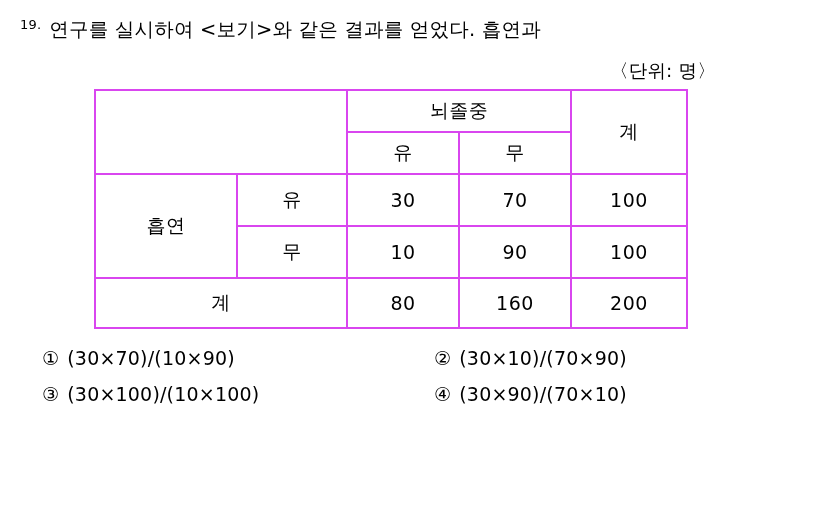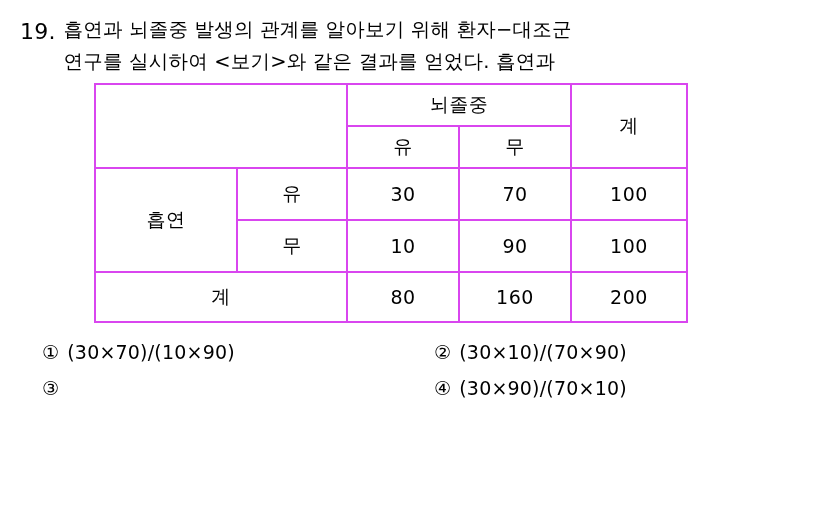--- a/index.html
+++ b/index.html
@@ -28,21 +28,21 @@
   .question {
     display: flex;
     align-items: flex-start;
     font-size: 19.5px;
     line-height: 1.62;
     letter-spacing: 0.2px;
   }
   .q-number {
     flex: 0 0 auto;
     padding-right: 8px;
-    font-size: 22px;
+    font-size: 13px;
     line-height: 1.62;
   }
   .q-text {
     flex: 1 1 auto;
     font-size: 19.5px;
     line-height: 1.62;
     word-break: keep-all;
   }
   .q-line { display: block; white-space: nowrap; }
 
@@ -117,25 +117,25 @@
   .choice-text { display: inline-block; }
 </style>
 </head>
 <body>
 
 <div class="page">
 
   <div class="question">
     <div class="q-number">19.</div>
     <div class="q-text">
-      <span class="q-line">흡연과 뇌졸중 발생의 관계를 알아보기 위해 환자−대조군</span>
       <span class="q-line">연구를 실시하여 &lt;보기&gt;와 같은 결과를 얻었다. 흡연과</span>
     </div>
   </div>
 
+  <div class="unit-note">〈단위: 명〉</div>
 
   <div class="table-wrap">
     <table class="data">
       <colgroup>
         <col class="col-a">
           <col class="col-b">
           <col class="col-c">
           <col class="col-d">
           <col class="col-e">
       </colgroup>
@@ -179,20 +179,21 @@
         <span class="choice-text">(30×70)/(10×90)</span>
       </div>
       <div class="choice choice-right">
         <span class="choice-marker">②</span>
         <span class="choice-text">(30×10)/(70×90)</span>
       </div>
     </div>
     <div class="choice-row">
       <div class="choice choice-left">
         <span class="choice-marker">③</span>
+        <span class="choice-text">(30×100)/(10×100)</span>
       </div>
       <div class="choice choice-right">
         <span class="choice-marker">④</span>
         <span class="choice-text">(30×90)/(70×10)</span>
       </div>
     </div>
   </div>
 
 </div>
 

